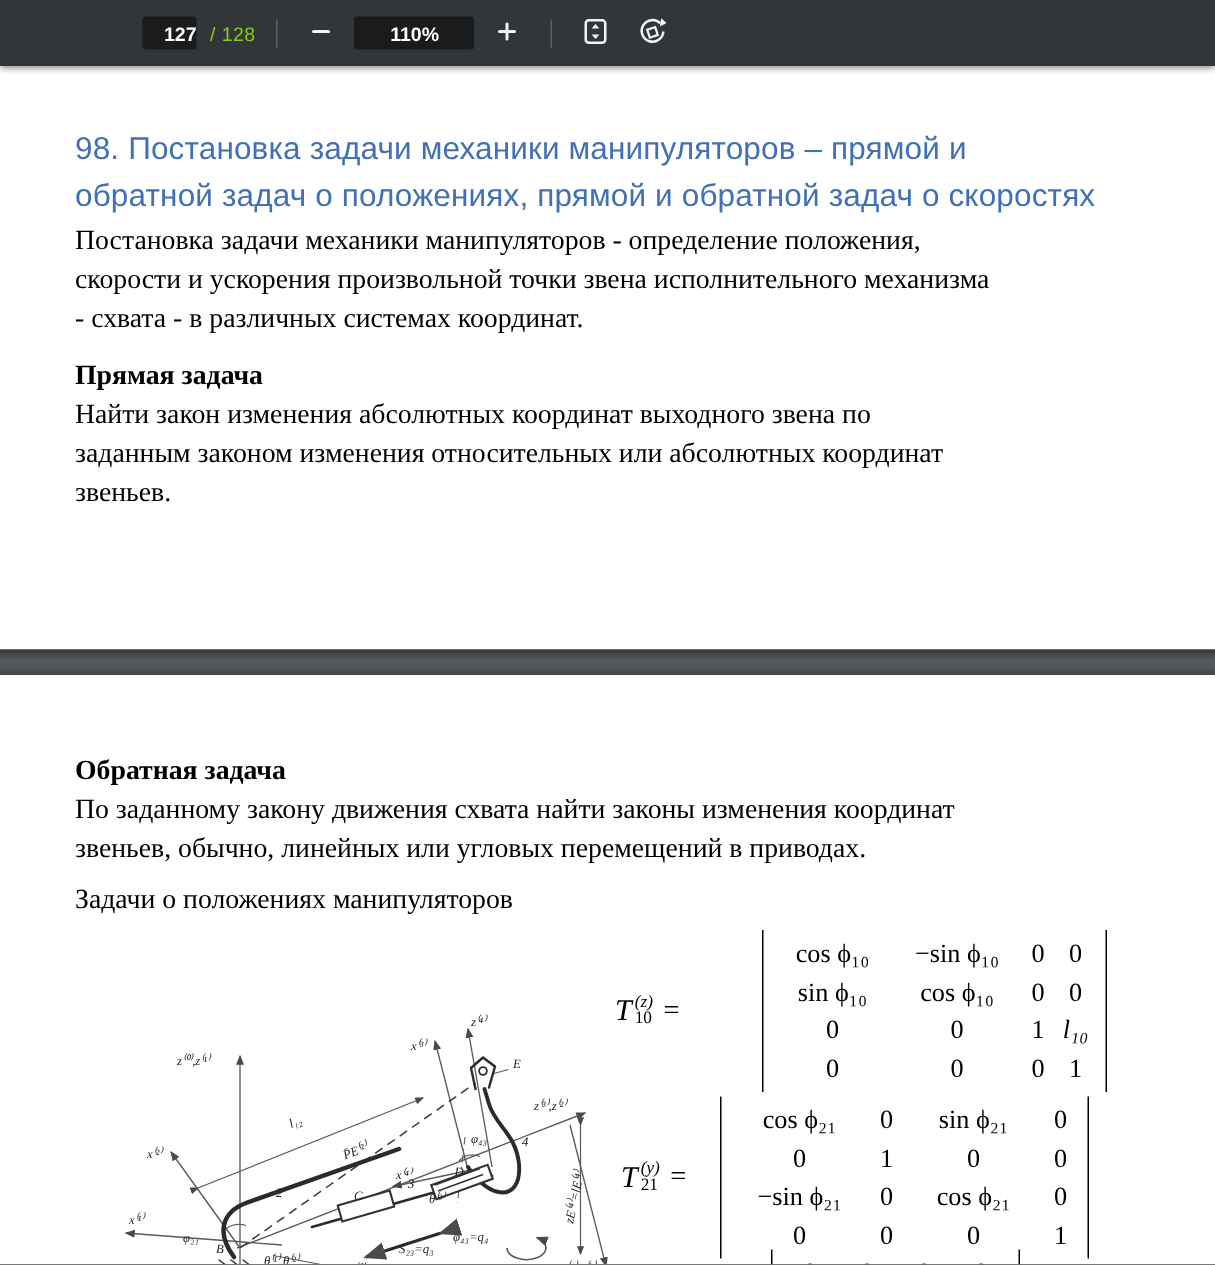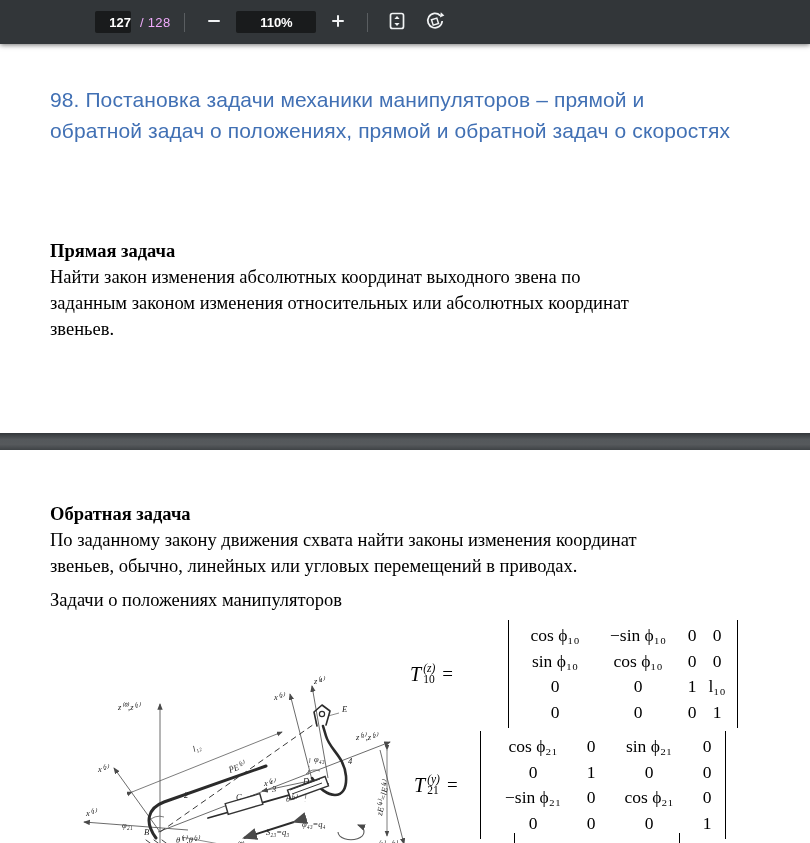--- a/index.html
+++ b/index.html
@@ -4,21 +4,21 @@
 <style>
   html,body{margin:0;padding:0;background:#737373;}
   .stage{position:relative;width:810px;height:843px;overflow:hidden;background:#525659;font-family:"Liberation Serif",serif;}
 
   
   .toolbar{position:absolute;top:0;left:0;width:810px;height:44px;background:#323639;
            display:flex;align-items:center;z-index:6;box-shadow:0 1px 5px rgba(0,0,0,.55);}
   .tspacer{width:95px;height:1px;}
   .page-input{width:36px;height:22px;background:#191b1c;border:none;border-radius:2px;color:#fff;
               font:600 13px "Liberation Sans",sans-serif;text-align:right;padding:0;}
-  .page-total{color:#f0abfc;font:13px "Liberation Sans",sans-serif;margin-left:9px;letter-spacing:.3px;}
+  .page-total{color:#84cc16;font:13px "Liberation Sans",sans-serif;margin-left:9px;letter-spacing:.3px;}
   .tsep{width:1px;height:19px;background:#5a5e61;margin:0 14px;}
   .tbtn{width:30px;height:30px;display:flex;align-items:center;justify-content:center;
         background:none;border:none;padding:0;cursor:pointer;border-radius:50%;}
   .zoom-box{min-width:40px;height:22px;background:#191b1c;border-radius:2px;color:#fff;
             font:600 13px "Liberation Sans",sans-serif;display:flex;align-items:center;justify-content:center;
             margin:0 7px;padding:0 20px;}
 
   
   .page{position:absolute;left:0;width:810px;background:#fff;overflow:hidden;}
   .page1{top:44px;height:389px;padding-left:48px;}
@@ -99,20 +99,23 @@
           <path d="M15.8,1.2 L14.9,6.6 L19.4,4.4 Z" fill="#f1f3f4"></path>
           <rect x="7.2" y="7.8" width="5.6" height="5.6" fill="none" stroke="#f1f3f4" stroke-width="1.5" transform="rotate(-18 10 10.6)"></rect>
         </svg>
       </span>
     </button>
   </div>
 
   <div class="page page1">
     <div class="abs h-blue pre">98. Постановка задачи механики манипуляторов – прямой и
 обратной задач о положениях, прямой и обратной задач о скоростях</div>
+    <div class="abs body-text pre" style="left:50px;top:104px;">Постановка задачи механики манипуляторов - определение положения,
+скорости и ускорения произвольной точки звена исполнительного механизма
+- схвата - в различных системах координат.</div>
     <div class="abs body-text bold" style="left:50px;top:194px;">Прямая задача</div>
     <div class="abs body-text pre" style="left:50px;top:220px;">Найти закон изменения абсолютных координат выходного звена по
 заданным законом изменения относительных или абсолютных координат
 звеньев.</div>
   </div>
 
   <div class="page-gap"></div>
 
   <div class="page page2">
     <div class="abs body-text pre" style="left:50px;top:77px;">По заданному закону движения схвата найти законы изменения координат
@@ -223,21 +226,21 @@
         <div class="mrow">
           <span class="mcell">sin ϕ₁₀</span>
           <span class="mcell">cos ϕ₁₀</span>
           <span class="mcell">0</span>
           <span class="mcell">0</span>
         </div>
         <div class="mrow">
           <span class="mcell">0</span>
           <span class="mcell">0</span>
           <span class="mcell">1</span>
-          <span class="mcell" style="">l₁₀</span>
+          <span class="mcell" style="font-style:italic;">l₁₀</span>
         </div>
         <div class="mrow">
           <span class="mcell">0</span>
           <span class="mcell">0</span>
           <span class="mcell">0</span>
           <span class="mcell">1</span>
         </div>
       </div>
     </div>
 

